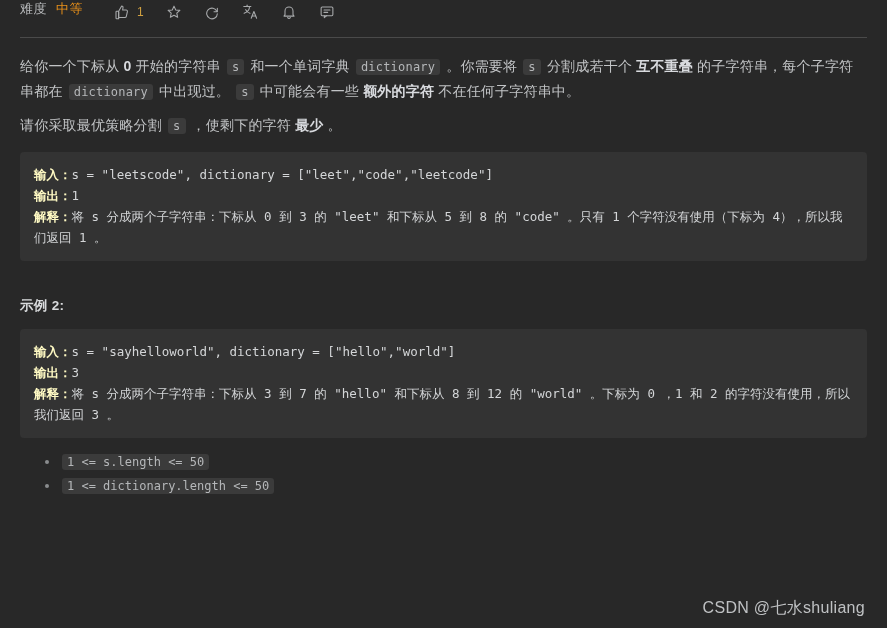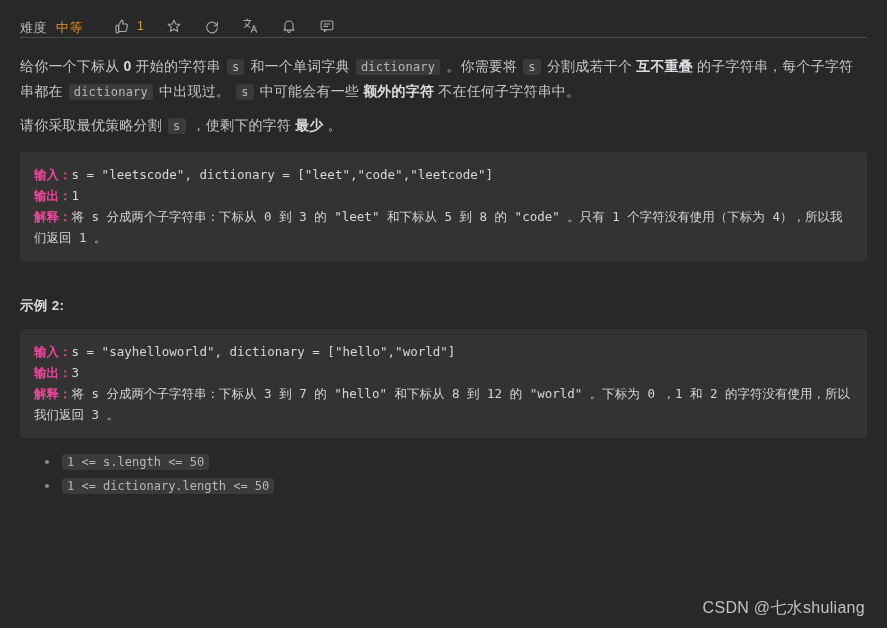--- a/index.html
+++ b/index.html
@@ -13,21 +13,21 @@
     overflow: hidden;
     font-family: "Liberation Sans", "DejaVu Sans", sans-serif;
     color: #c8cacc;
     position: relative;
   }
 
   
   .toolbar {
     height: 37px;
     display: flex;
-    align-items: flex-end;
+    align-items: flex-start;
     padding-left: 20px;
     box-sizing: border-box;
   }
   .difficulty-label {
     font-size: 13px;
     color: #b8babc;
     letter-spacing: .5px;
   }
   .difficulty-value {
     font-size: 13px;
@@ -101,21 +101,21 @@
     margin: 14px 0 0 0;
     padding: 12px 14px 13px 14px;
     font-family: "DejaVu Sans Mono", "Liberation Mono", monospace;
     font-size: 12.5px;
     line-height: 21px;
     color: #d4d6d8;
     white-space: pre-wrap;
     word-break: break-word;
     box-sizing: border-box;
   }
-  pre.codeblock .k { font-weight: bold; color: #ec4899; }
+  pre.codeblock .k { font-weight: bold; color: #fef9c3; }
 
   h4.hints-title {
     font-size: 13.5px;
     font-weight: bold;
     color: #d9dbdd;
     margin: 56px 0 0 0;
     letter-spacing: .3px;
   }
   ul.hints {
     margin: 13px 0 0 0;

